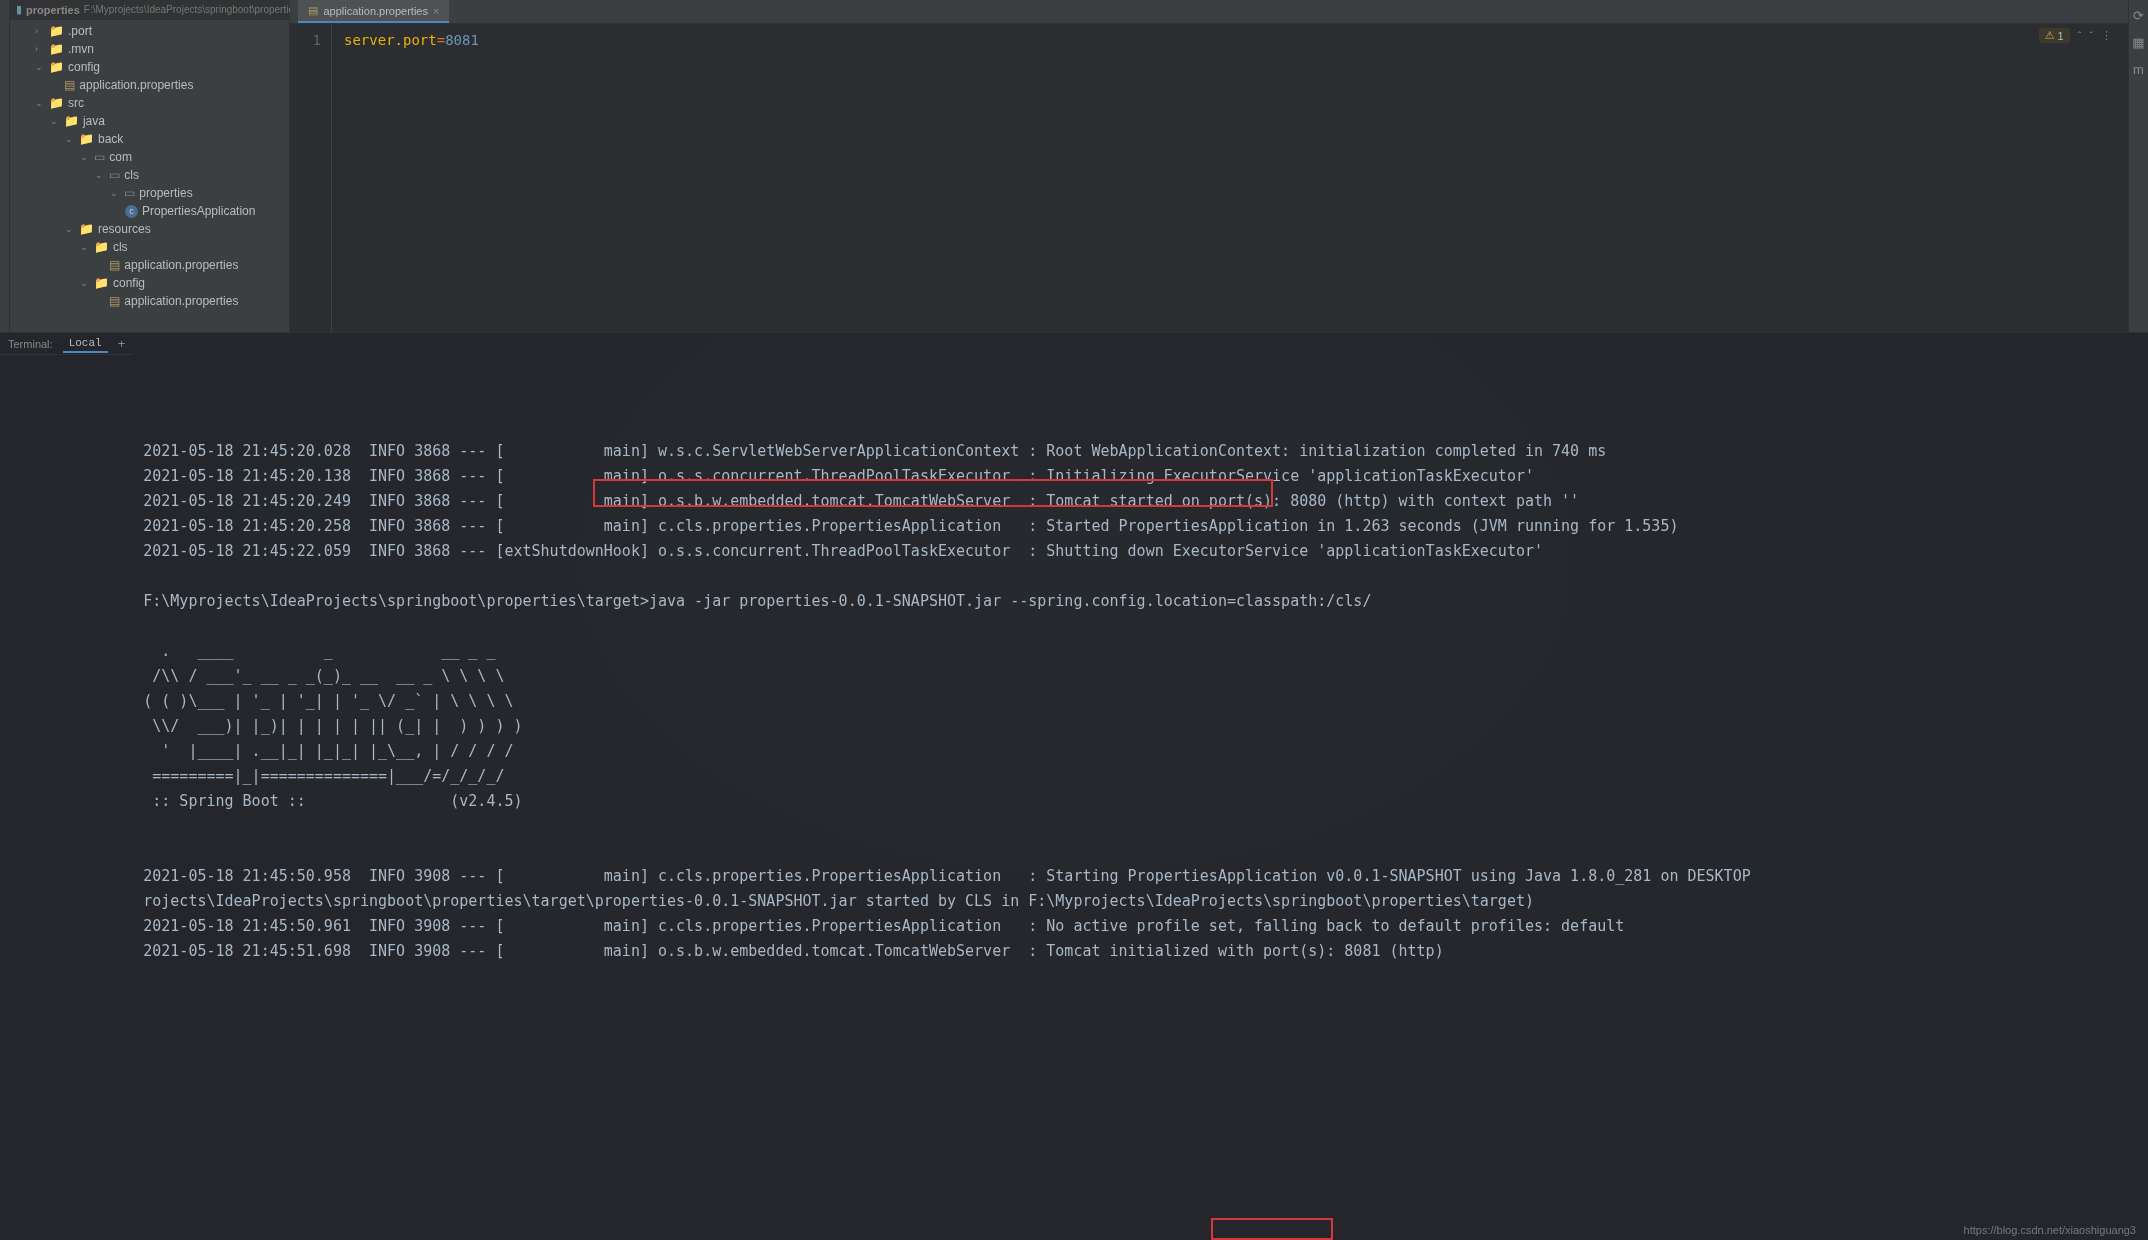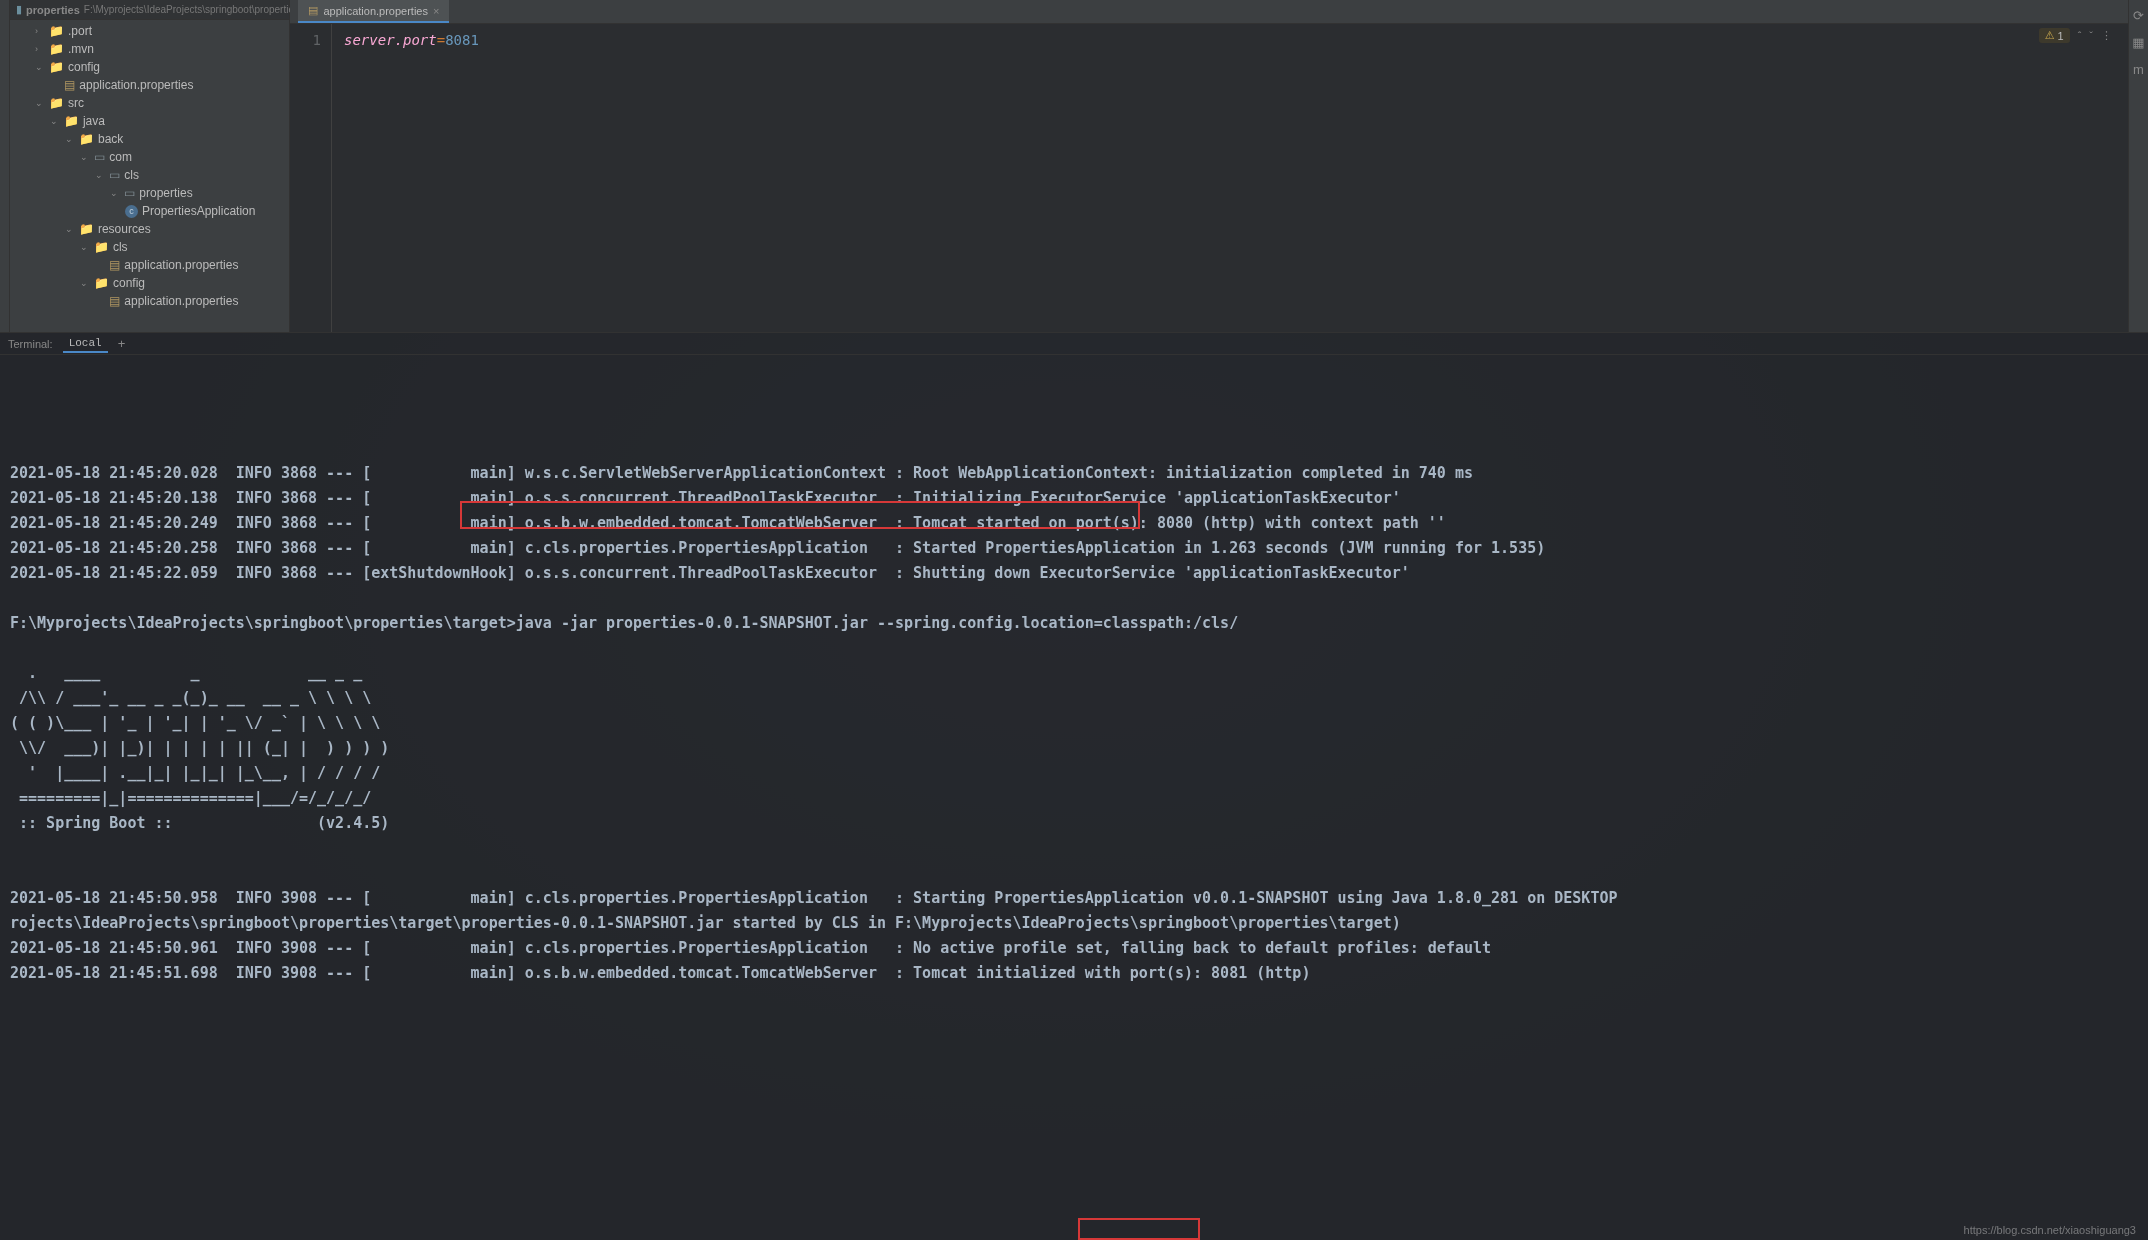--- a/index.html
+++ b/index.html
@@ -136,21 +136,21 @@
       font-family: 'Consolas', monospace;
       font-size: 14px;
       border-right: 1px solid #404040;
     }
     .code {
       padding: 8px 0 0 12px;
       font-family: 'Consolas', monospace;
       font-size: 14px;
       flex: 1;
     }
-    .code .key { color: #f9a8d4; font-style: italic; }
+    .code .key { color: #eab308; }
     .code .eq { color: #cc7832; }
     .code .val { color: #6897bb; }
     .editor-topbar {
       position: absolute;
       right: 16px;
       top: 4px;
       display: flex;
       align-items: center;
       gap: 8px;
       font-size: 11px;
@@ -171,21 +171,21 @@
       display: flex;
       flex-direction: column;
       align-items: center;
       padding-top: 8px;
       gap: 12px;
     }
     .right-gutter span { color: #888; font-size: 13px; }
     .terminal-section {
       flex: 1;
       display: flex;
-      flex-direction: column;
+      flex-direction: row;
       background: rgba(35,38,42,0.85);
       border-top: 1px solid #323232;
     }
     .terminal-tabs {
       height: 22px;
       display: flex;
       align-items: center;
       padding: 0 8px;
       gap: 10px;
       font-size: 11px;
@@ -207,21 +207,20 @@
     .terminal-output {
       flex: 1;
       font-family: 'Consolas', monospace;
       font-size: 15px;
       line-height: 25px;
       color: #a9b7c6;
       padding: 6px 10px;
       white-space: pre;
       overflow: hidden;
       position: relative;
-      font-weight: bold;
     }
     .highlight-box {
       border: 2px solid #d63838;
       position: absolute;
     }
     .highlight-1 {
       left: 460px;
       top: 146px;
       width: 680px;
       height: 28px;

